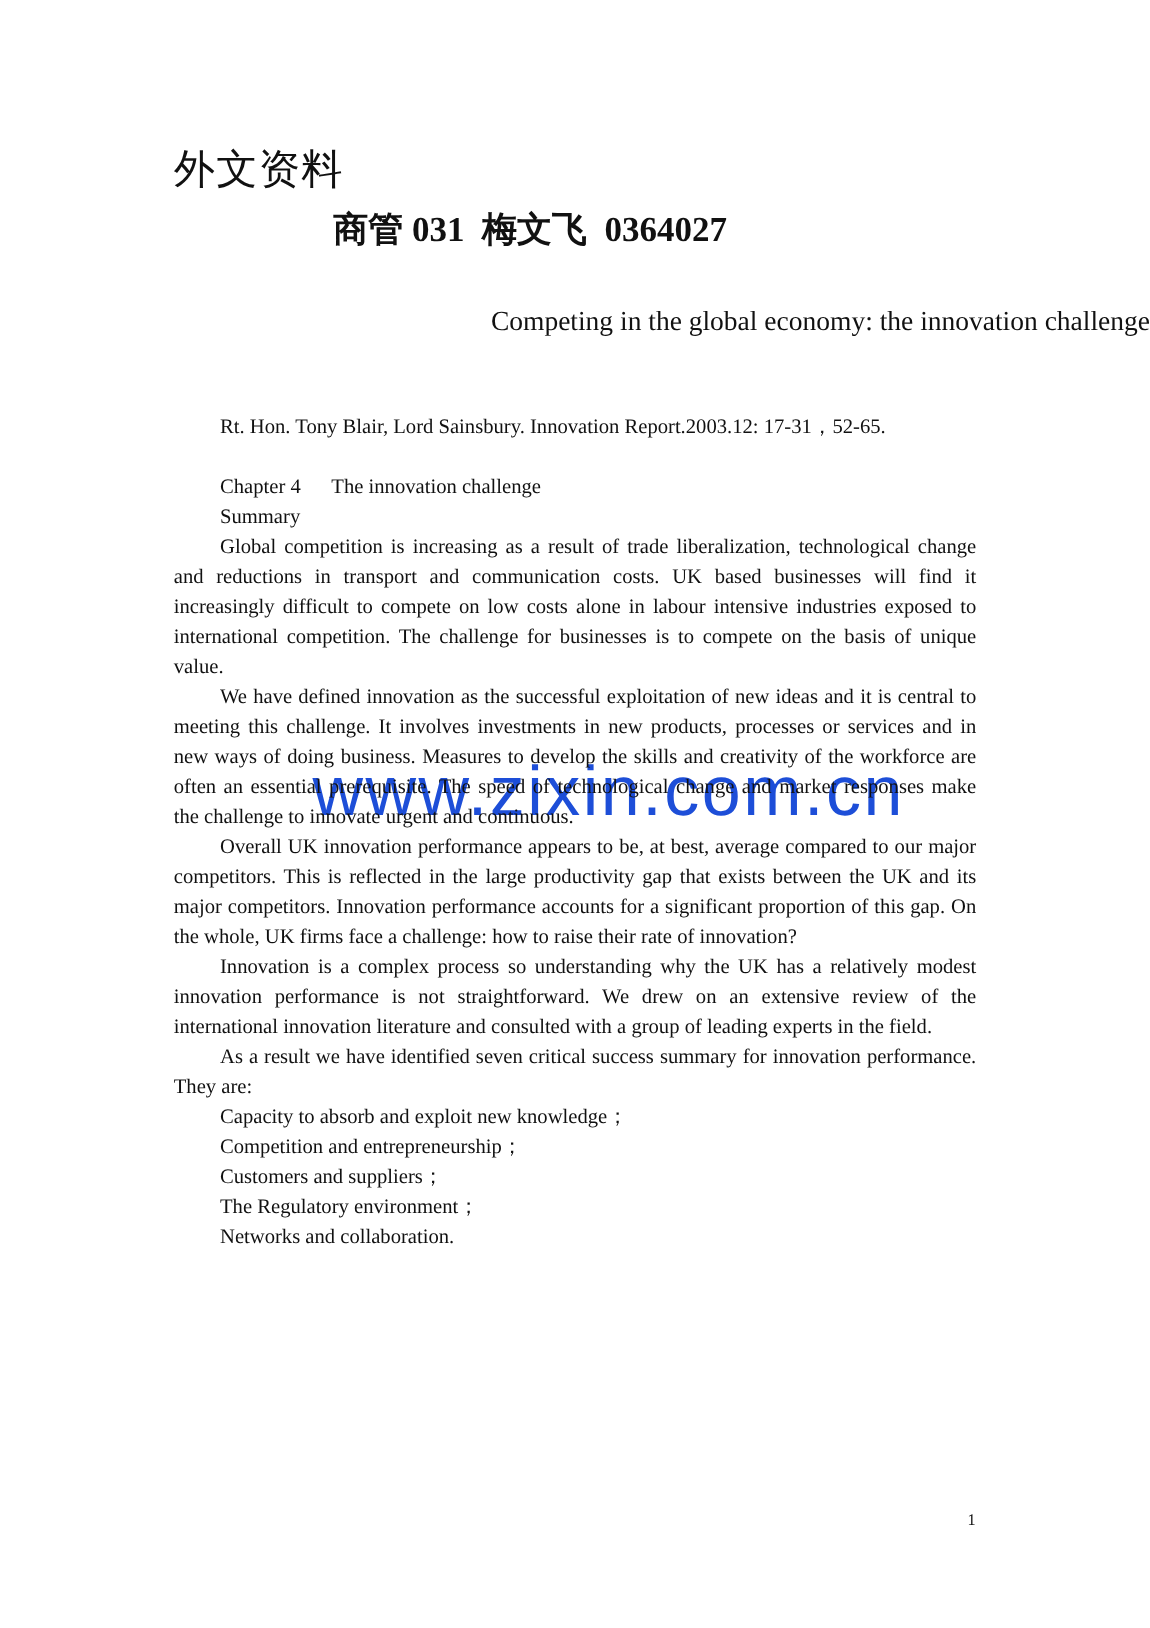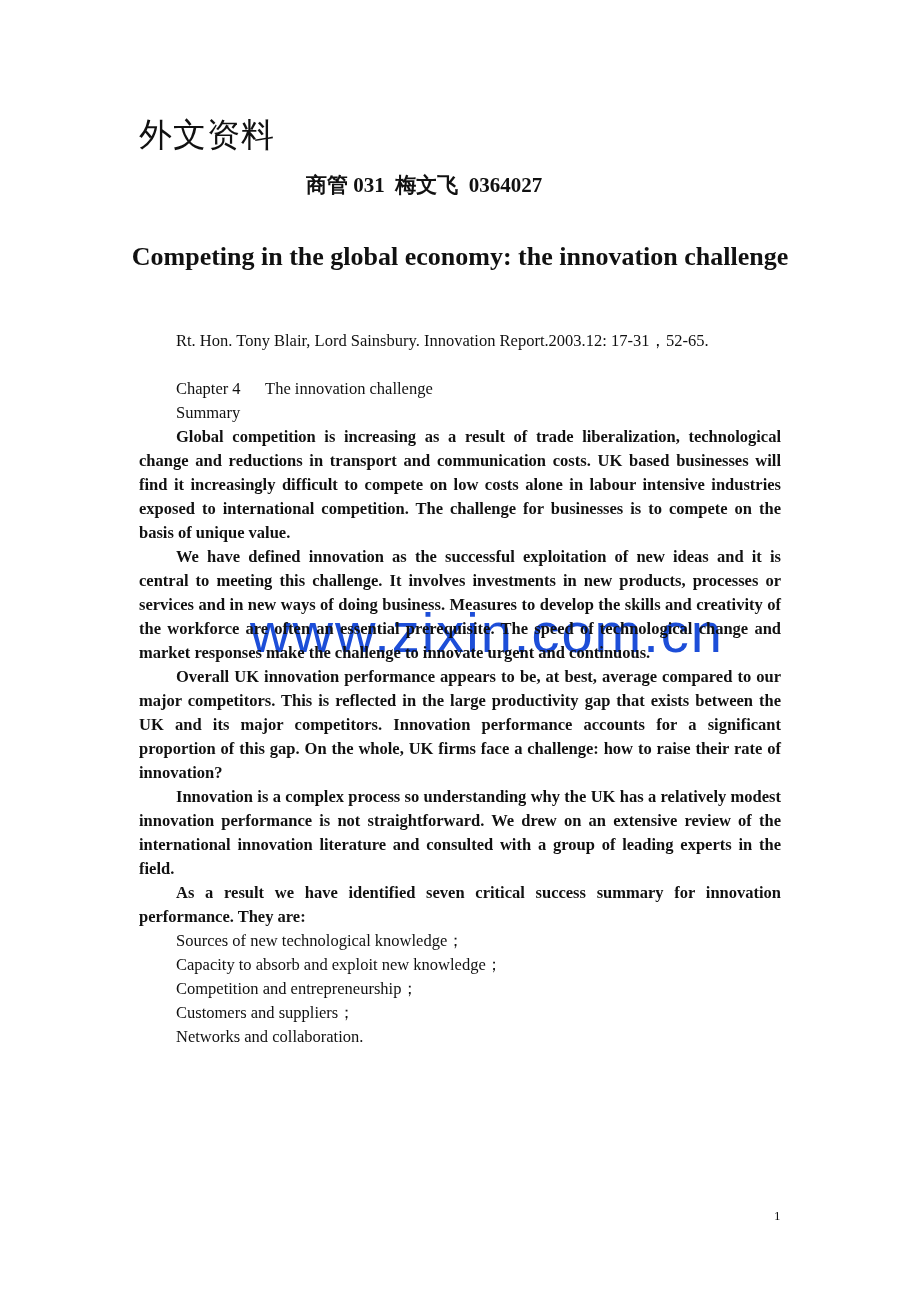--- a/index.html
+++ b/index.html
@@ -9,36 +9,36 @@
       color: #111111;
     }
     .page-header-cn {
       position: absolute; left: 139px; top: 113px;
       font-size: 33px; line-height: 44px; font-weight: normal;
       font-family: "DejaVu Sans", "Liberation Sans", sans-serif;
       letter-spacing: 1px;
     }
     .student-line {
       position: absolute; left: 0; width: 848px; top: 170px;
-      text-align: center; font-size: 21px; font-weight: bold; line-height: 30px;
+      text-align: center; font-size: 28px; font-weight: bold; line-height: 30px;
       white-space: pre;
     }
     .doc-title {
       position: absolute; left: 0; width: 920px; top: 242px;
-      text-align: center; font-size: 26px; font-weight: bold; line-height: 30px;
+      text-align: right; font-size: 22px; font-weight: normal; line-height: 30px;
     }
     .citation {
       position: absolute; left: 176px; top: 329px;
       font-size: 16.5px; line-height: 24px; white-space: nowrap;
     }
     .body-block {
       position: absolute; left: 139px; width: 642px; top: 377px;
       font-size: 16.5px; line-height: 24px;
     }
-    .body-block p { margin: 0; text-align: justify; text-indent: 37px; font-weight: bold; }
+    .body-block p { margin: 0; text-align: justify; text-indent: 37px; }
     .body-block .plain { text-indent: 37px; text-align: left; white-space: pre; }
     .body-block ul { list-style: none; margin: 0; padding: 0; }
     .body-block li { padding-left: 37px; }
     .watermark {
       position: absolute; left: 250px; top: 600px;
       font-size: 56px; color: #1d4ed8; font-family: "Liberation Sans", sans-serif;
       letter-spacing: 2px; pointer-events: none; z-index: 0;
     }
     .body-block, .citation { z-index: 1; }
     .page-number {
@@ -58,21 +58,21 @@
 
 <div class="body-block">
   <div class="plain">Chapter 4      The innovation challenge</div>
   <div class="plain">Summary</div>
   <p>Global competition is increasing as a result of trade liberalization, technological change and reductions in transport and communication costs. UK based businesses will find it increasingly difficult to compete on low costs alone in labour intensive industries exposed to international competition. The challenge for businesses is to compete on the basis of unique value.</p>
   <p>We have defined innovation as the successful exploitation of new ideas and it is central to meeting this challenge. It involves investments in new products, processes or services and in new ways of doing business. Measures to develop the skills and creativity of the workforce are often an essential prerequisite. The speed of technological change and market responses make the challenge to innovate urgent and continuous.</p>
   <p>Overall UK innovation performance appears to be, at best, average compared to our major competitors. This is reflected in the large productivity gap that exists between the UK and its major competitors. Innovation performance accounts for a significant proportion of this gap. On the whole, UK firms face a challenge: how to raise their rate of innovation?</p>
   <p>Innovation is a complex process so understanding why the UK has a relatively modest innovation performance is not straightforward. We drew on an extensive review of the international innovation literature and consulted with a group of leading experts in the field.</p>
   <p>As a result we have identified seven critical success summary for innovation performance. They are:</p>
   <ul>
-    <li>Sources of new technological knowledge；</li>
     <li>Capacity to absorb and exploit new knowledge；</li>
     <li>Competition and entrepreneurship；</li>
     <li>Customers and suppliers；</li>
+    <li>The Regulatory environment；</li>
     <li>Networks and collaboration.</li>
   </ul>
 </div>
 
 <div class="page-number">1</div>
 
 </body></html>

